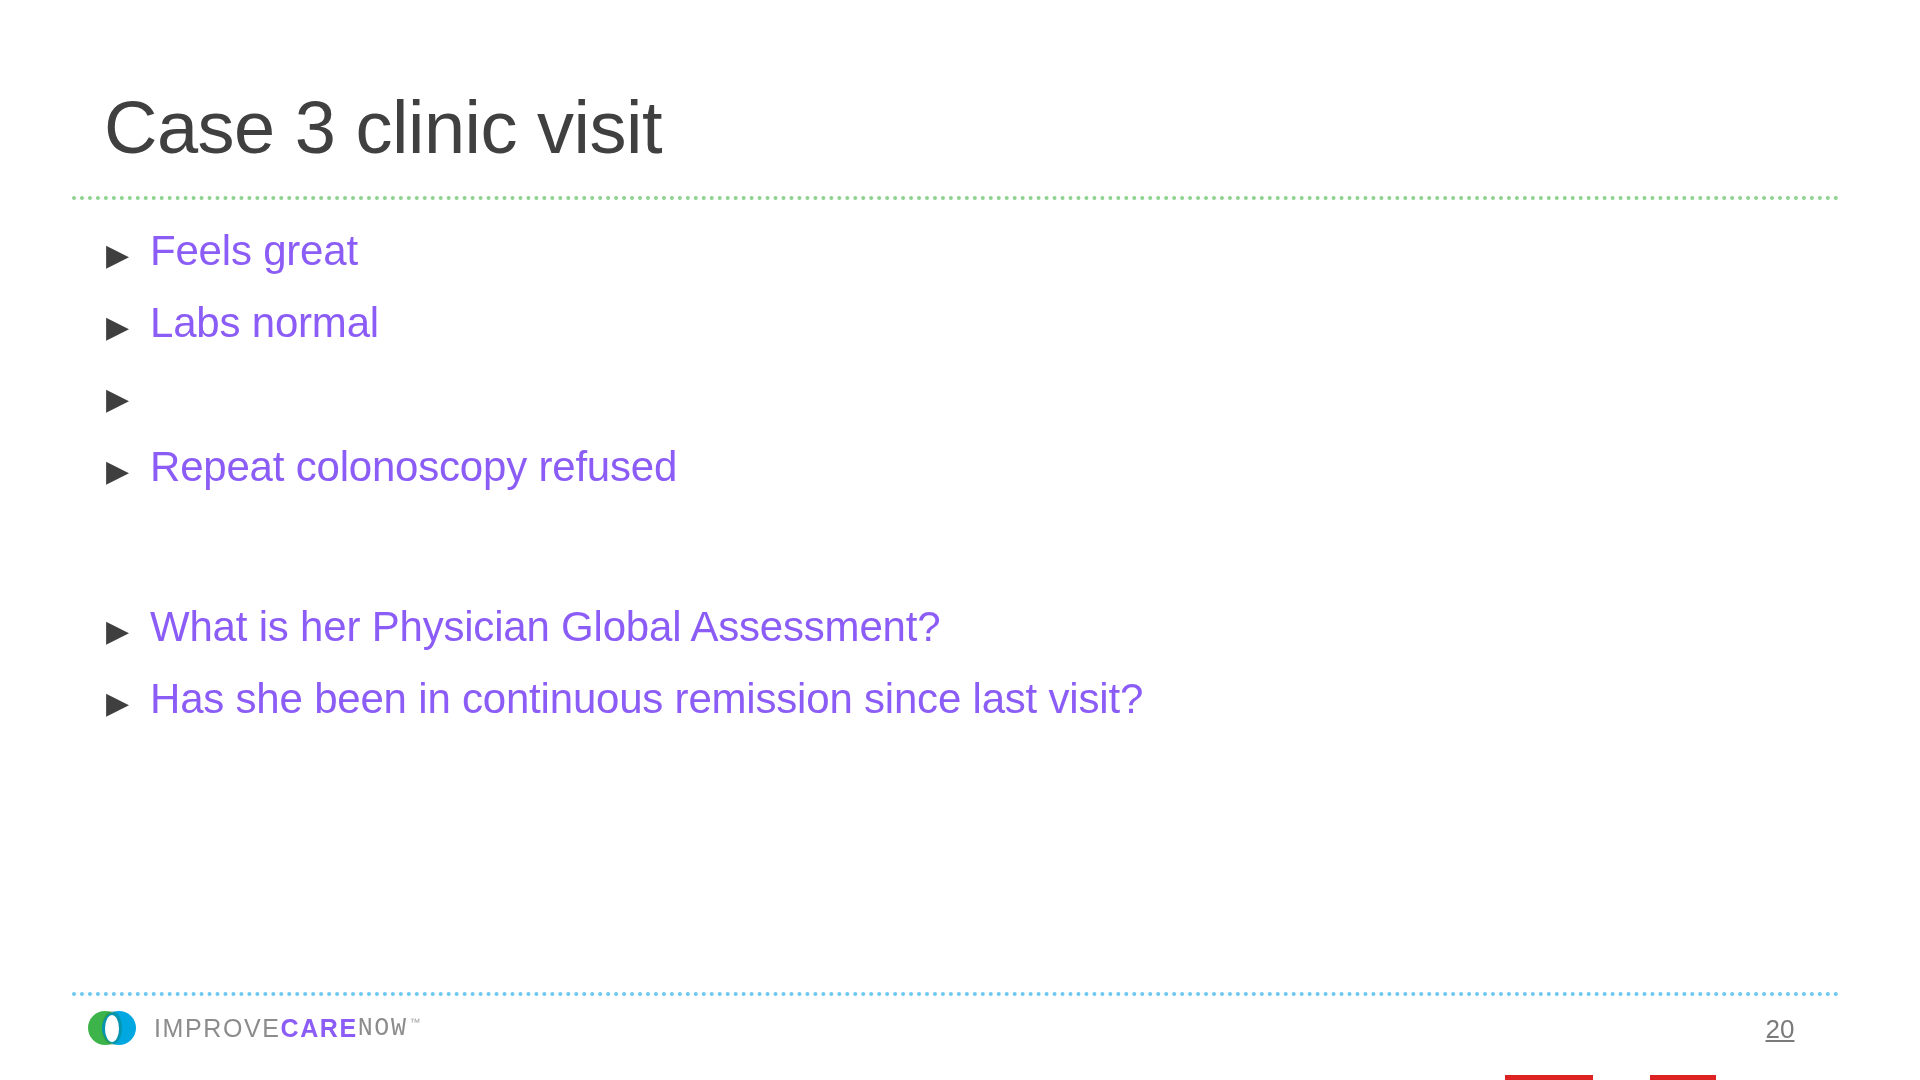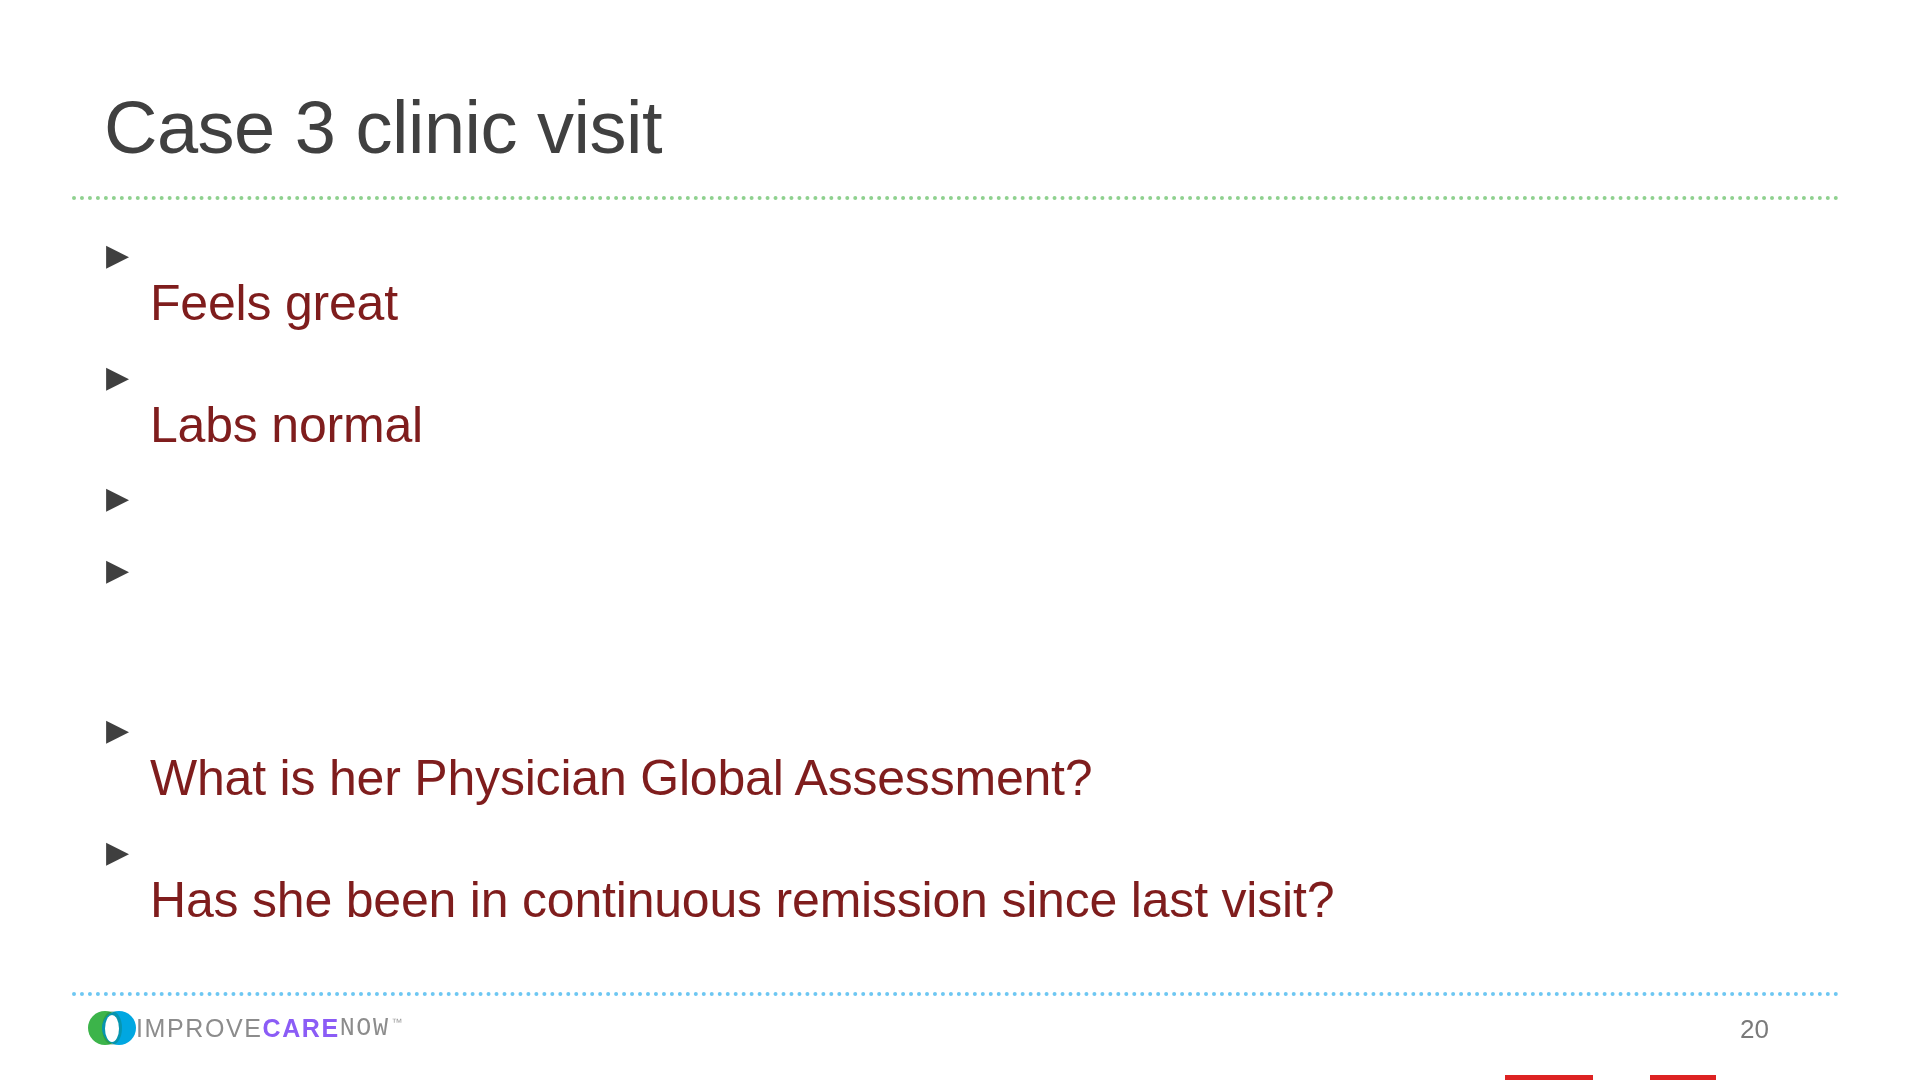--- a/index.html
+++ b/index.html
@@ -69,27 +69,26 @@
     font-size: 30px;
     line-height: 62px;
     text-align: left;
     padding-left: 8px;
     box-sizing: border-box;
     user-select: none;
   }
 
   .bullet-text {
     flex: 1 1 auto;
-    font-size: 50px;
+    font-size: 42px;
     line-height: 1.27;
-    color: #7f1d1d;
+    color: #8b5cf6;
     font-weight: 400;
     letter-spacing: -0.2px;
     max-width: 1400px;
-    margin-top: 48px;
   }
 
   .bullet-row.spacer {
     height: 88px;
     margin-bottom: 0;
   }
   .bullet-row.spacer .bullet-marker,
   .bullet-row.spacer .bullet-text {
     visibility: hidden;
   }
@@ -147,40 +146,42 @@
     position: absolute;
     left: 14px;
     top: 0;
     width: 20px;
     height: 34px;
     border-radius: 50%;
     background: rgba(20,110,60,0.30);
   }
 
   .logo-wordmark {
+    margin-left: 18px;
     font-size: 25px;
     letter-spacing: 1.6px;
     white-space: nowrap;
     line-height: 1;
     display: flex;
     align-items: flex-start;
   }
   .wm-improve { color: #8c8c8c; font-weight: 300; }
   .wm-care    { color: #8b5cf6; font-weight: 700; }
   .wm-now     { color: #8c8c8c; font-weight: 300; font-family: Liberation Mono, monospace; }
   .wm-tm      { color: #9a9a9a; font-size: 11px; margin-left: 2px; margin-top: 1px; }
 
   .page-number {
     position: absolute;
     right: 72px;
     top: 1014px;
     font-size: 26px;
     color: #7a7a7a;
-    text-align: left;
+    text-align: center;
     width: 80px;
+    text-decoration: underline;
   }
 
   
   .edge-strip {
     position: absolute;
     bottom: 0;
     height: 5px;
     background: #dd2222;
   }
   .edge-strip.one { left: 1505px; width: 88px; }
@@ -206,20 +207,21 @@
       <span class="bullet-marker">▶</span>
       <span class="bullet-text">Labs normal</span>
     </div>
 
     <div class="bullet-row">
       <span class="bullet-marker">▶</span>
     </div>
 
     <div class="bullet-row">
       <span class="bullet-marker">▶</span>
+      <span class="bullet-text">Repeat colonoscopy refused</span>
     </div>
 
     <div class="bullet-row spacer">
       <span class="bullet-marker">▶</span>
       <span class="bullet-text"></span>
     </div>
 
     <div class="bullet-row">
       <span class="bullet-marker">▶</span>
       <span class="bullet-text">What is her Physician Global Assessment?</span>

